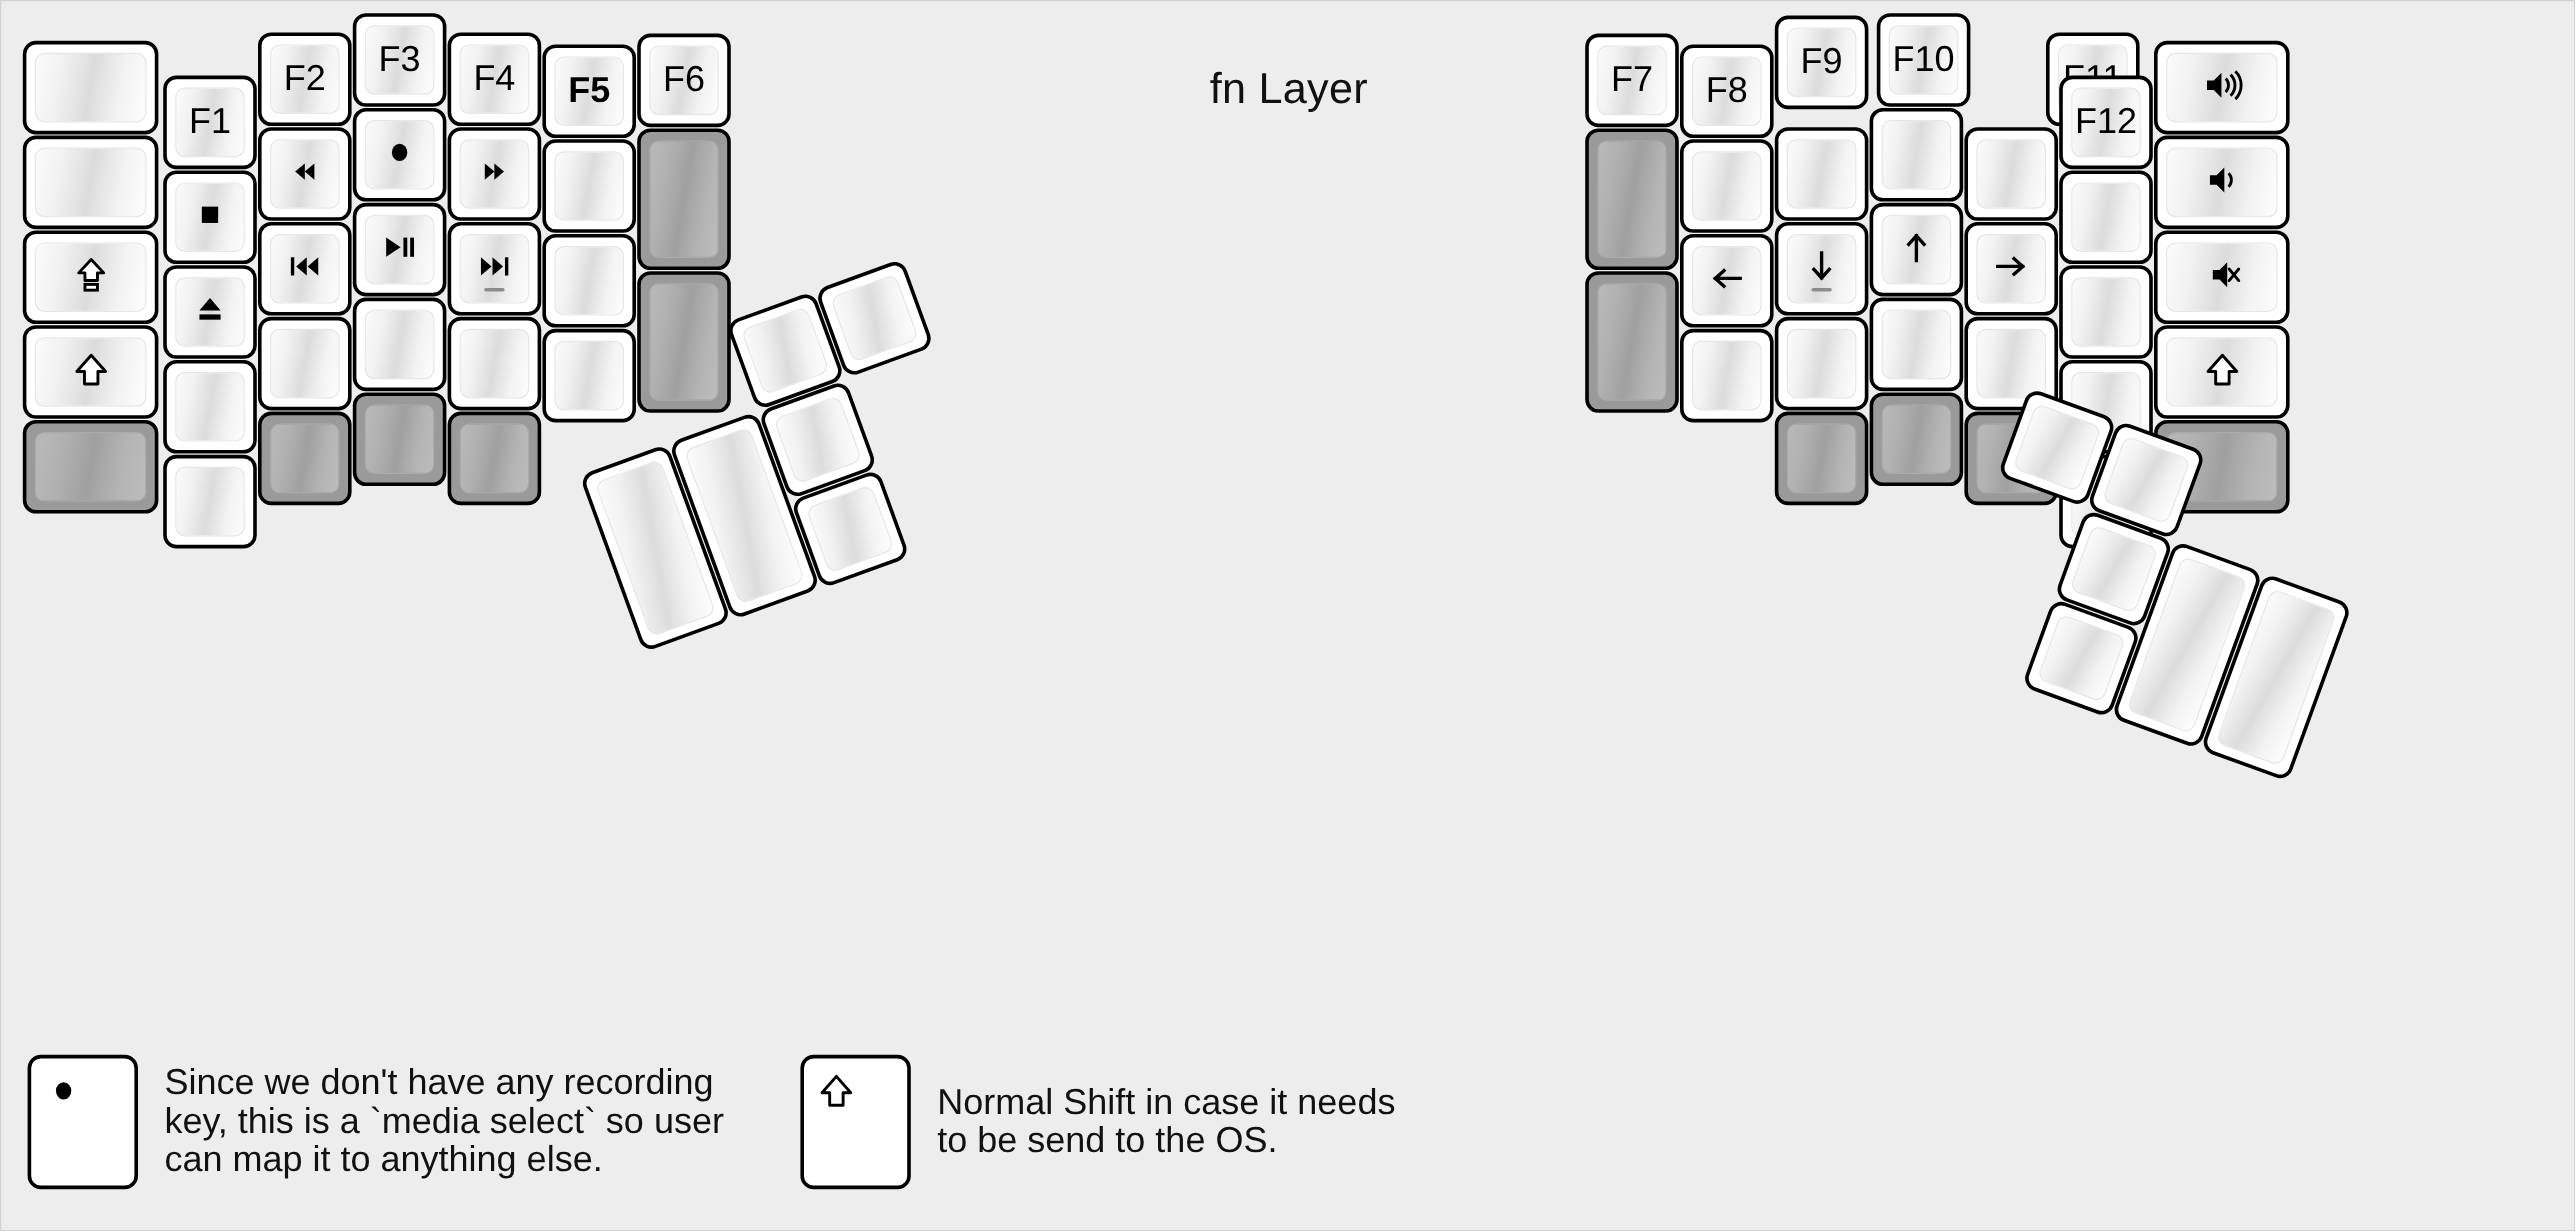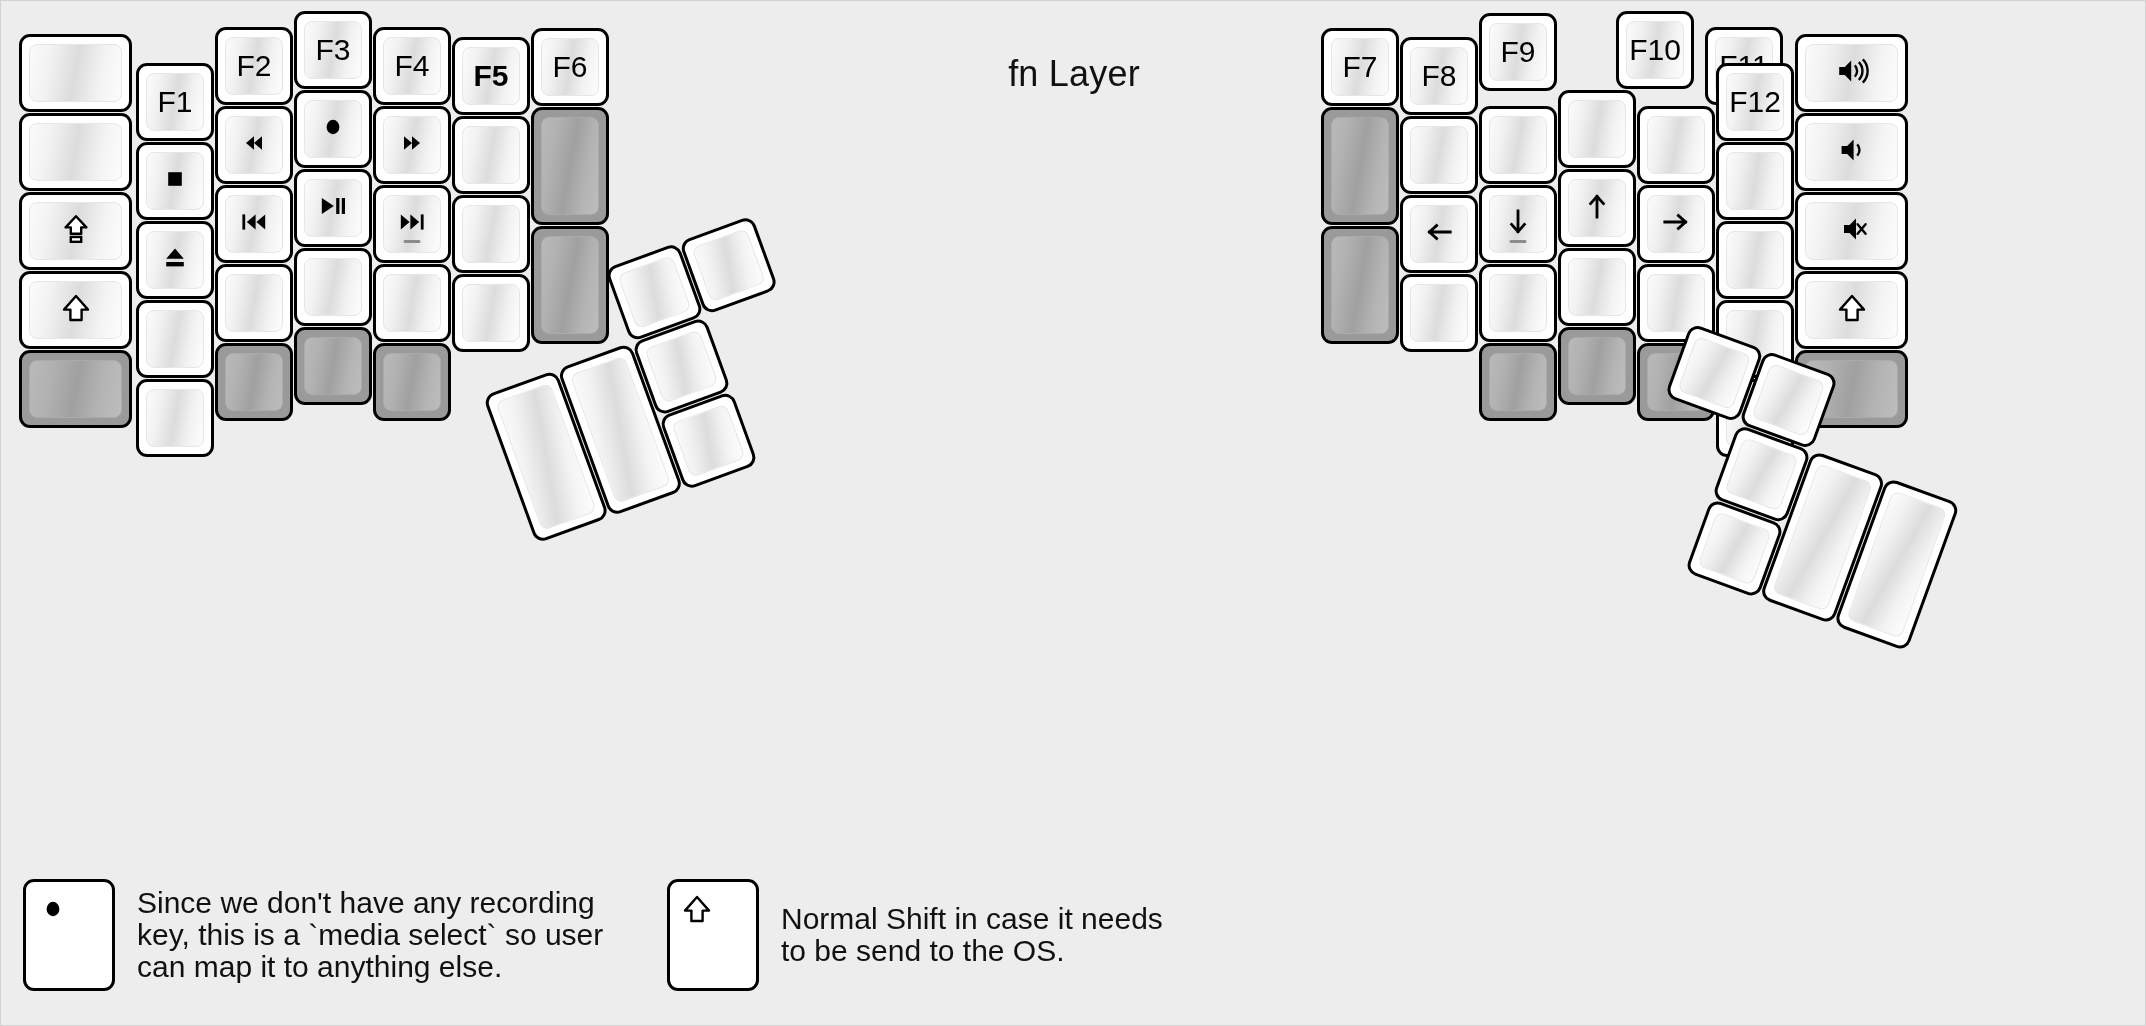--- a/index.html
+++ b/index.html
@@ -338,21 +338,21 @@
             </svg></span>
           <span class="homing"></span>
         </div>
       </div>
       <div class="key" style="left: 1478px; top: 263px; width: 78px; height: 78px;">
         <div class="cap"></div>
       </div>
       <div class="key trans" style="left: 1478px; top: 342px; width: 78px; height: 78px;">
         <div class="cap"></div>
       </div>
-      <div class="key" style="left: 1615px; top: 10px; width: 78px; height: 78px;">
+      <div class="key" style="left: 1563px; top: 10px; width: 78px; height: 78px;">
         <div class="cap">
           <span class="glyph glyph-f">F10</span>
         </div>
       </div>
       <div class="key" style="left: 1557px; top: 89px; width: 78px; height: 78px;">
         <div class="cap"></div>
       </div>
       <div class="key" style="left: 1557px; top: 168px; width: 78px; height: 78px;">
         <div class="cap">
           <span class="glyph glyph-icon"><svg viewBox="0 0 100 100" width="40" height="40" aria-hidden="true">

